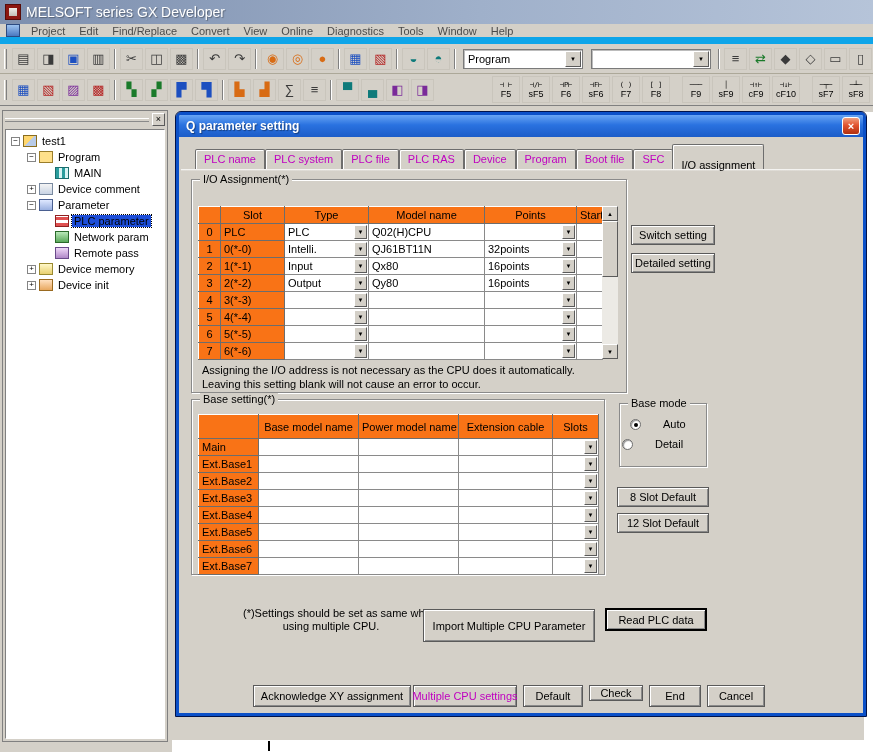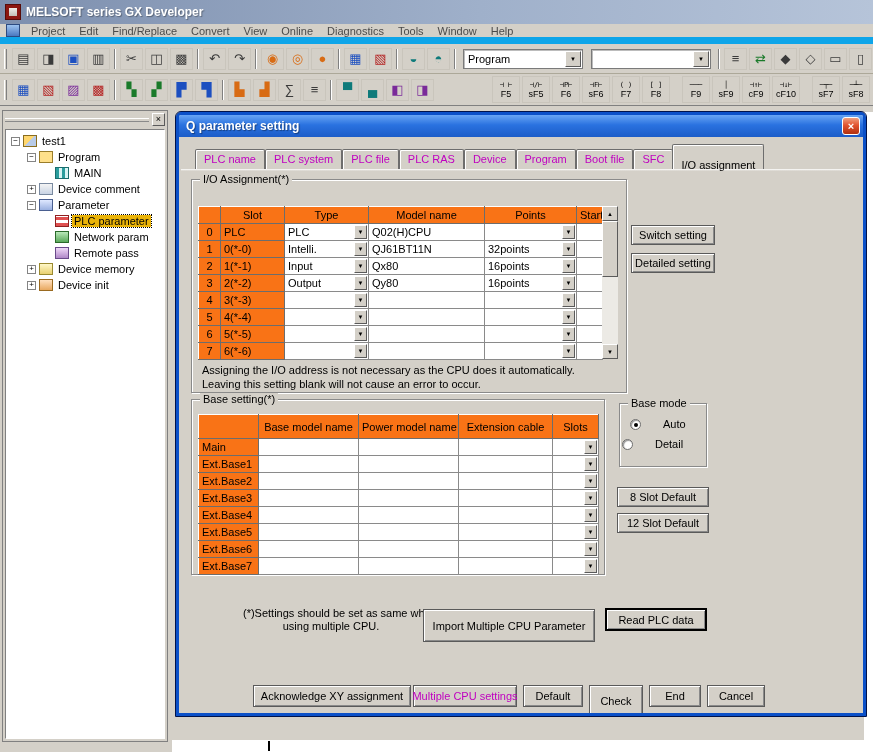--- a/index.html
+++ b/index.html
@@ -3,21 +3,21 @@
 <meta charset="utf-8">
 <style>
 *{margin:0;padding:0;box-sizing:border-box}
 body{font-family:"Liberation Sans","DejaVu Sans",sans-serif;font-size:11px;color:#000}
 .app{position:relative;width:873px;height:752px;background:#d4d0c8;overflow:hidden}
 
 
 .titlebar{height:24px;background:linear-gradient(90deg,#7d8fae,#9fb0ca 55%,#b6c4d9);display:flex;align-items:center;padding:0 5px;gap:5px}
 .applogo{width:16px;height:16px;background:#8c1711;border:1px solid #560c09;display:flex;align-items:center;justify-content:center}
 .applogo::after{content:"";width:8px;height:8px;background:linear-gradient(#efede8,#c2bfb6)}
-.title-text{color:#fff;font-weight:bold;font-size:12px;text-shadow:1px 1px 1px rgba(0,0,0,.35)}
+.title-text{color:#fff;font-weight:normal;font-size:14px;text-shadow:1px 1px 1px rgba(0,0,0,.35)}
 
 
 .menubar{height:20px;background:#d4d0c8;display:flex;align-items:center;padding:0 2px;border-bottom:7px solid #0ea5e9}
 .mdiicon{width:14px;height:13px;background:linear-gradient(#9cc2f0,#4a78c0);border:1px solid #2c4a80;margin:0 4px;flex:none}
 .mitem{padding:2px 7px;color:#4a4a4a}
 
 
 .toolbar{display:flex;align-items:center;background:#d4d0c8;padding:0 2px}
 .tb1{height:30px;border-bottom:1px solid #aca899}
 .tb2{height:32px;border-bottom:1px solid #808080}
@@ -54,21 +54,21 @@
 .i-program{background:#ffe08a;border-color:#9a7d2a}
 .i-main{background:repeating-linear-gradient(90deg,#2a9d9d 0 3px,#d8f4f4 3px 6px);border-color:#1a6d6d}
 .i-devcom{background:linear-gradient(#f4f4f4,#c9d4e4);border-color:#7a8aa0}
 .i-param{background:linear-gradient(#dfe8ff,#9ab0e0);border-color:#4a5f90}
 .i-plcparam{background:repeating-linear-gradient(0deg,#e05050 0 3px,#fff 3px 6px);border-color:#902020}
 .i-netparam{background:linear-gradient(#b8e8b8,#5aa85a);border-color:#2a6a2a}
 .i-remote{background:linear-gradient(#f0d8f8,#b088c8);border-color:#6a4a8a}
 .i-devmem{background:linear-gradient(#fff8c8,#e8d070);border-color:#9a8a30}
 .i-devinit{background:linear-gradient(#ffe0c0,#e8a860);border-color:#9a6a20}
 .tlabel{padding:0 2px}
-.sel .tlabel{outline:1px dotted #000;background:#eab308}
+.sel .tlabel{outline:1px dotted #000;background:#1d4ed8}
 
 
 .editor-right{position:absolute;left:864px;top:112px;width:9px;height:628px;background:#fff}
 .editor-bottom{position:absolute;left:172px;top:740px;width:701px;height:12px;background:#fff}
 .rail{position:absolute;left:96px;top:1px;width:2px;height:10px;background:#000}
 
 
 .dialog{position:absolute;left:176px;top:112px;width:690px;height:604px;background:#d4d0c8;border:3px solid #0b50c8;outline:1px solid #00134a;border-radius:5px 5px 0 0}
 .dtitle{height:22px;background:linear-gradient(180deg,#68a5f4 0%,#2a72e0 45%,#1b5cc8 100%);border-radius:2px 2px 0 0;display:flex;align-items:center;padding:0 7px;color:#fff;font-weight:bold;font-size:12px;text-shadow:1px 1px 1px rgba(0,0,0,.4)}
 .dclose{position:absolute;top:2px;right:3px;width:18px;height:18px;border-radius:3px;border:1px solid #fff;background:linear-gradient(180deg,#f0a080,#e35430 45%,#b03010);color:#fff;display:flex;align-items:center;justify-content:center;font-size:11px;font-weight:bold}
@@ -549,20 +549,20 @@
       <div class="b3" style="left:438px;top:376px;width:92px;height:20px">12 Slot Default</div>
 
       <div class="note" style="left:64px;top:470px;width:176px;text-align:center">(*)Settings should be set as same when</div>
       <div class="note" style="left:64px;top:483px;width:176px;text-align:center">using multiple CPU.</div>
       <div class="b3" style="left:244px;top:472px;width:172px;height:33px">Import Multiple CPU Parameter</div>
       <div class="b3 default" style="left:426px;top:471px;width:102px;height:23px">Read PLC data</div>
 
       <div class="b3" style="left:74px;top:548px;width:158px;height:22px">Acknowledge XY assignment</div>
       <div class="b3 magenta" style="left:234px;top:548px;width:104px;height:22px">Multiple CPU settings</div>
       <div class="b3" style="left:344px;top:548px;width:60px;height:22px">Default</div>
-      <div class="b3" style="left:410px;top:548px;width:54px;height:31px">Check</div>
+      <div class="b3" style="left:410px;top:548px;width:54px;height:16px">Check</div>
       <div class="b3" style="left:470px;top:548px;width:52px;height:22px">End</div>
       <div class="b3" style="left:528px;top:548px;width:58px;height:22px">Cancel</div>
 
     </div>
   </div>
 
 </div>
 
 </body></html>

